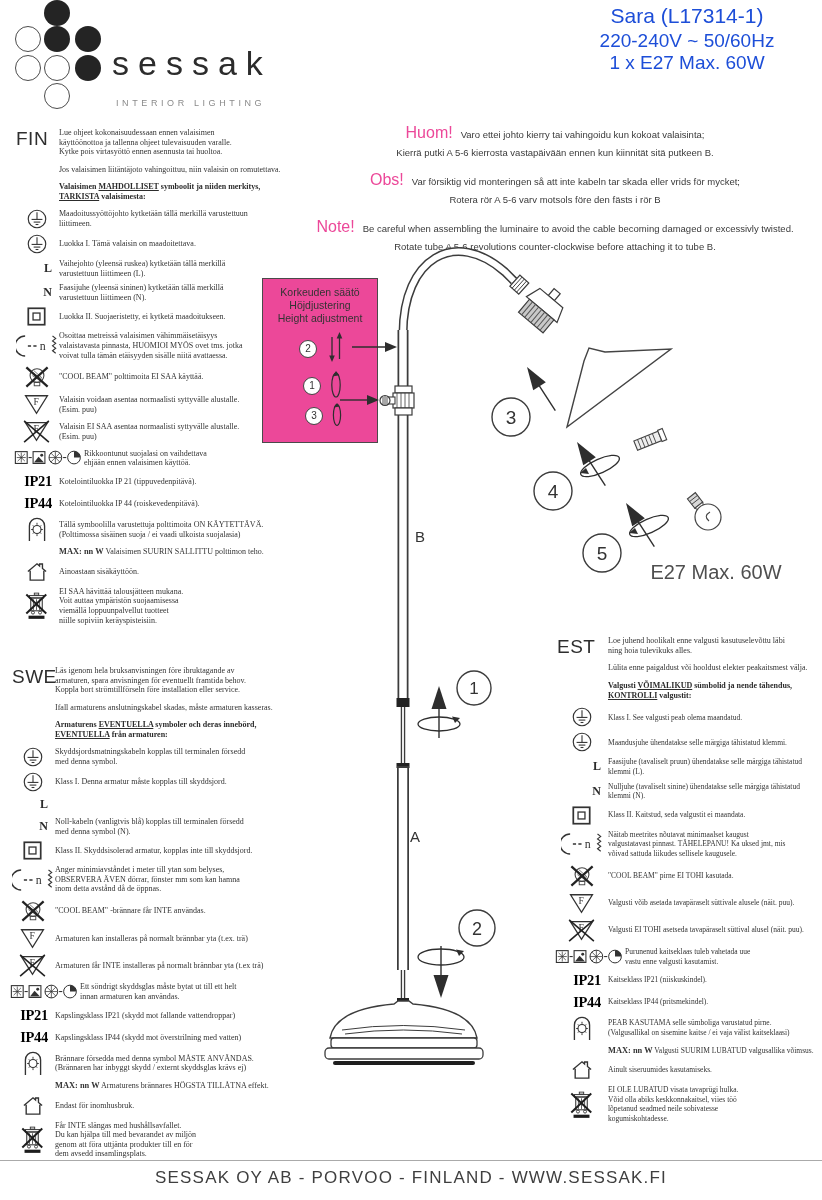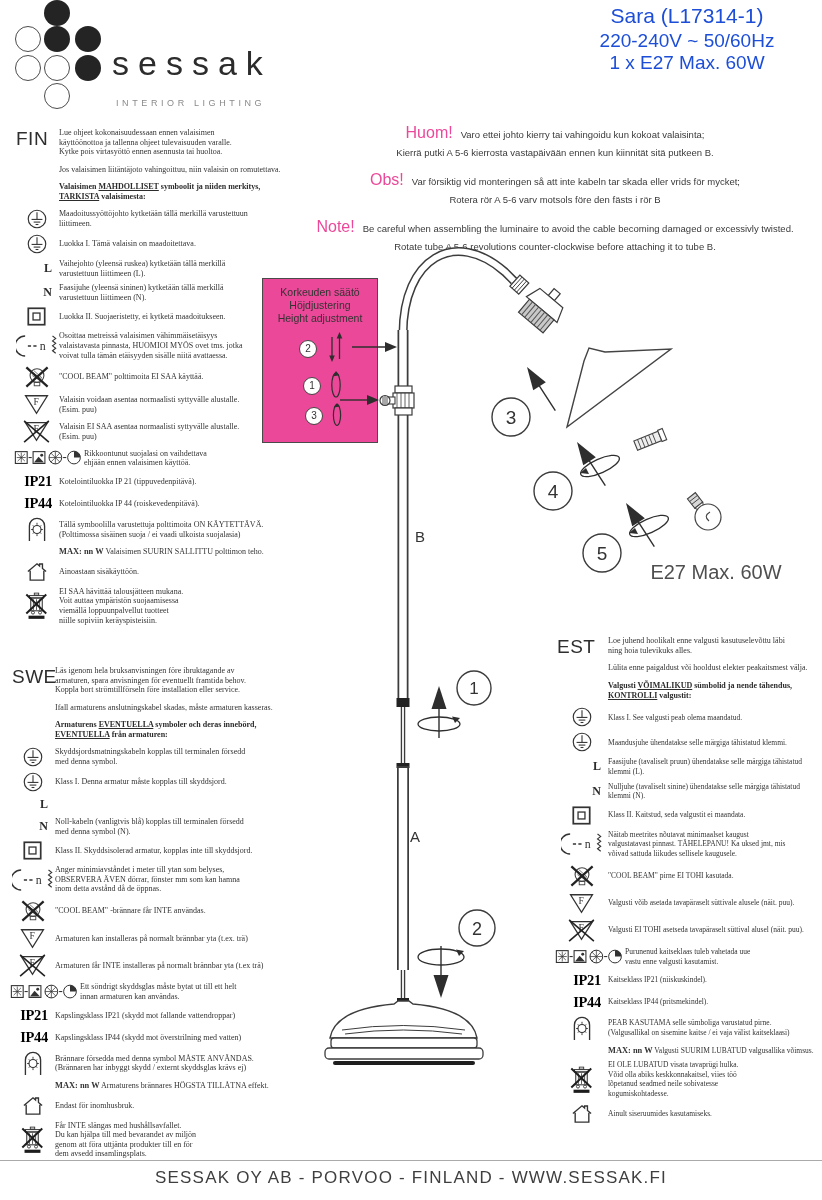--- a/index.html
+++ b/index.html
@@ -583,46 +583,46 @@
         </span>
         <div class="rtext">PEAB KASUTAMA selle sümboliga varustatud pirne.
 (Valgusallikal on sisemine kaitse / ei vaja välist kaitseklaasi)</div>
       </div>
       <div class="row">
         <span class="icn"></span>
         <div class="rtext"><b>MAX:  nn W</b>  Valgusti SUURIM LUBATUD valgusallika võimsus.</div>
       </div>
       <div class="row">
         <span class="icn">
+          <svg width="22" height="20" viewBox="0 0 24 22">
+            <path d="M 2 10.5 L 12 2 L 14.8 4.4 V 2.2 H 18 V 7.2 L 22 10.5 M 4.5 9.5 V 20 H 19.5 V 9.5" fill="none" stroke="#333" stroke-width="1.5"></path>
+          </svg>
+        </span>
+        <div class="rtext">Ainult siseruumides kasutamiseks.</div>
+      </div>
+      <div class="row">
+        <span class="icn">
           <svg width="23" height="29" viewBox="0 0 26 32">
             <rect x="6.5" y="7.5" width="13" height="14.5" fill="none" stroke="#333" stroke-width="1.2"></rect>
             <line x1="9.5" y1="9" x2="9.5" y2="21" stroke="#333" stroke-width="0.9"></line>
             <line x1="13" y1="9" x2="13" y2="21" stroke="#333" stroke-width="0.9"></line>
             <line x1="16.5" y1="9" x2="16.5" y2="21" stroke="#333" stroke-width="0.9"></line>
             <rect x="5" y="4.8" width="16" height="2.7" fill="none" stroke="#333" stroke-width="1.1"></rect>
             <rect x="10.5" y="2" width="5" height="2.2" fill="none" stroke="#333" stroke-width="1"></rect>
             <circle cx="9" cy="24" r="1.7" fill="none" stroke="#333" stroke-width="1"></circle>
             <circle cx="17" cy="24" r="1.7" fill="none" stroke="#333" stroke-width="1"></circle>
             <line x1="1.5" y1="3.5" x2="24" y2="25" stroke="#1d1d1d" stroke-width="2.2"></line>
             <line x1="24" y1="3.5" x2="1.5" y2="25" stroke="#1d1d1d" stroke-width="2.2"></line>
             <rect x="4" y="27.5" width="18" height="3.6" fill="#1d1d1d"></rect>
           </svg>
         </span>
         <div class="rtext">EI OLE LUBATUD visata tavaprügi hulka.
 Võid olla abiks keskkonnakaitsel, viies töö
 lõpetanud seadmed neile sobivatesse
 kogumiskohtadesse.</div>
-      </div>
-      <div class="row">
-        <span class="icn">
-          <svg width="22" height="20" viewBox="0 0 24 22">
-            <path d="M 2 10.5 L 12 2 L 14.8 4.4 V 2.2 H 18 V 7.2 L 22 10.5 M 4.5 9.5 V 20 H 19.5 V 9.5" fill="none" stroke="#333" stroke-width="1.5"></path>
-          </svg>
-        </span>
-        <div class="rtext">Ainult siseruumides kasutamiseks.</div>
       </div>
     </div>
 </div>
 
 <div class="hbox">
   <div class="ht">Korkeuden säätö</div>
   <div class="ht" style="padding-top:0">Höjdjustering</div>
   <div class="ht" style="padding-top:0">Height adjustment</div>
   <span class="circnum" style="left:36px;top:61px">2</span>
   <span class="gly" style="left:64px;top:52px">

